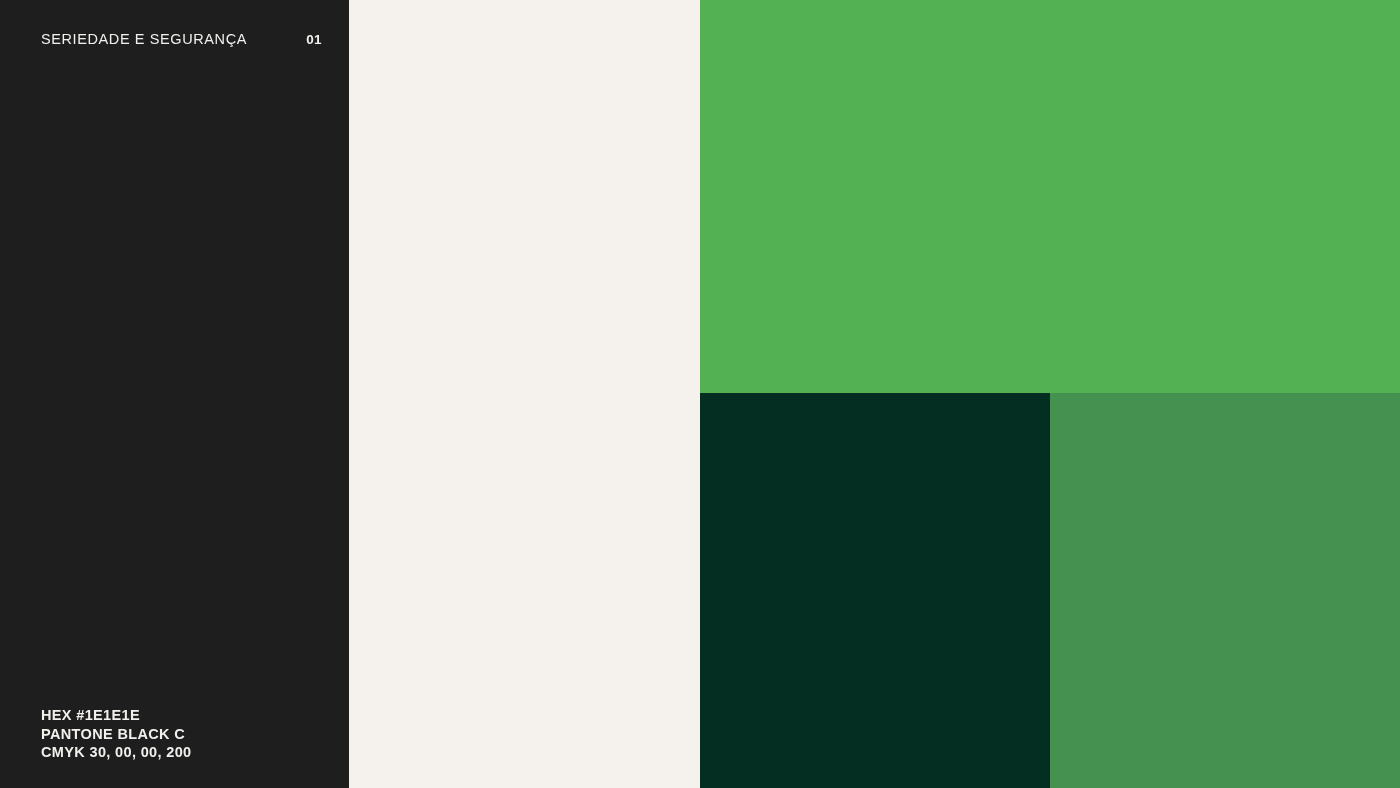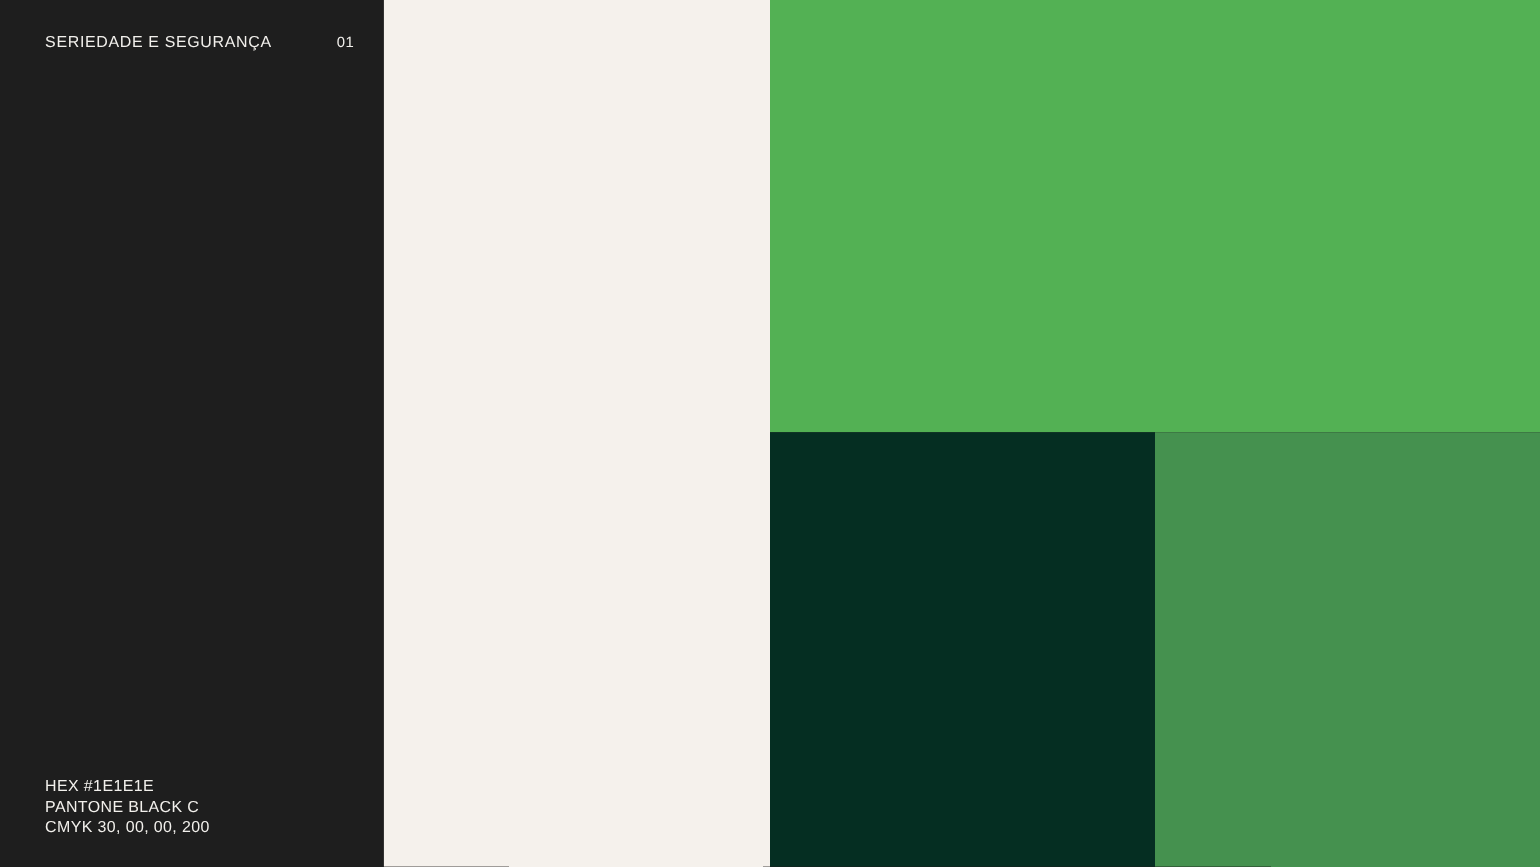--- a/index.html
+++ b/index.html
@@ -37,35 +37,35 @@
 
   .swatch-name {
     font-size:14.5px;
     letter-spacing:0.6px;
     font-weight:400;
     line-height:1;
   }
   .swatch-index {
     font-size:13.5px;
     letter-spacing:0.4px;
-    font-weight:400;
+    font-weight:700;
     line-height:1;
   }
 
   
   .swatch-spec {
     position:absolute;
     font-size:14.5px;
     letter-spacing:0.35px;
     line-height:18.5px;
     white-space:nowrap;
   }
   .p1 .swatch-spec { left:41px;  top:706px; }
 
-  .spec-line { display:block; }
+  .spec-line { display:block;font-weight:bold; }
 </style>
 </head>
 <body>
 
 <div id="palette">
 
   <section class="swatch p1" style="background: rgb(30, 30, 30); color: rgb(242, 240, 236);">
     <div class="swatch-head">
       <span class="swatch-name">SERIEDADE E SEGURANÇA</span>
       <span class="swatch-index">01</span>

